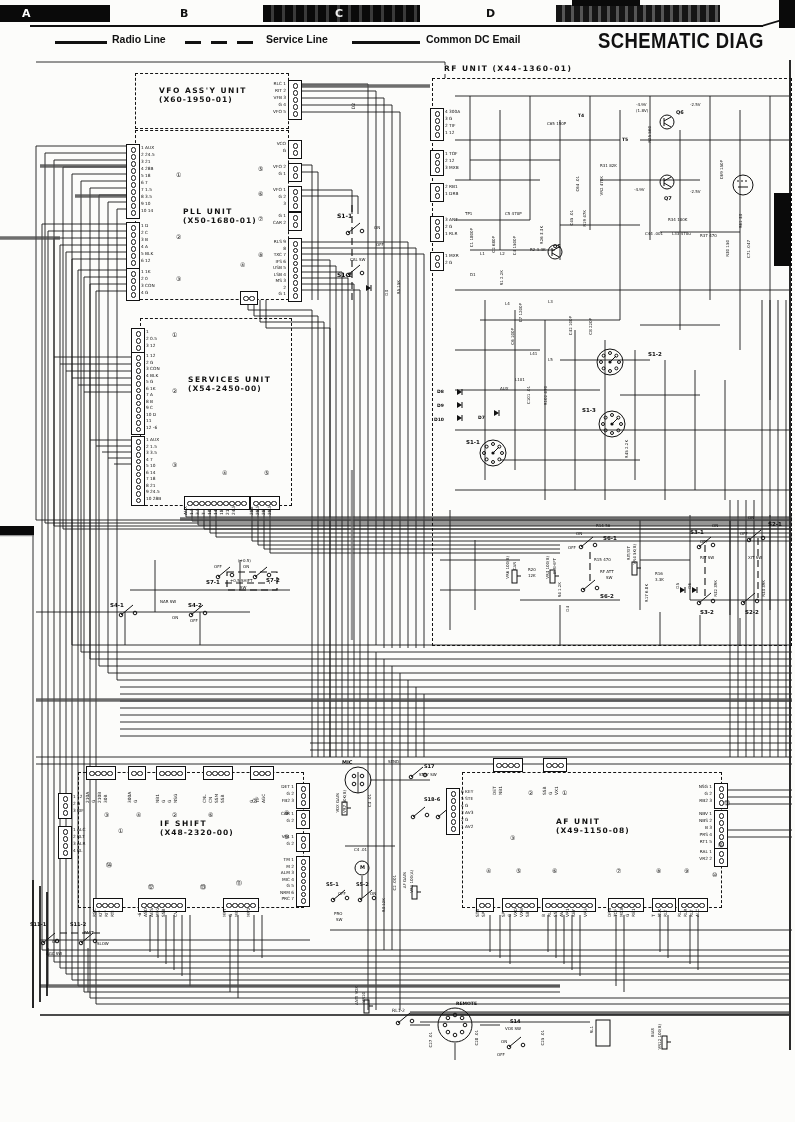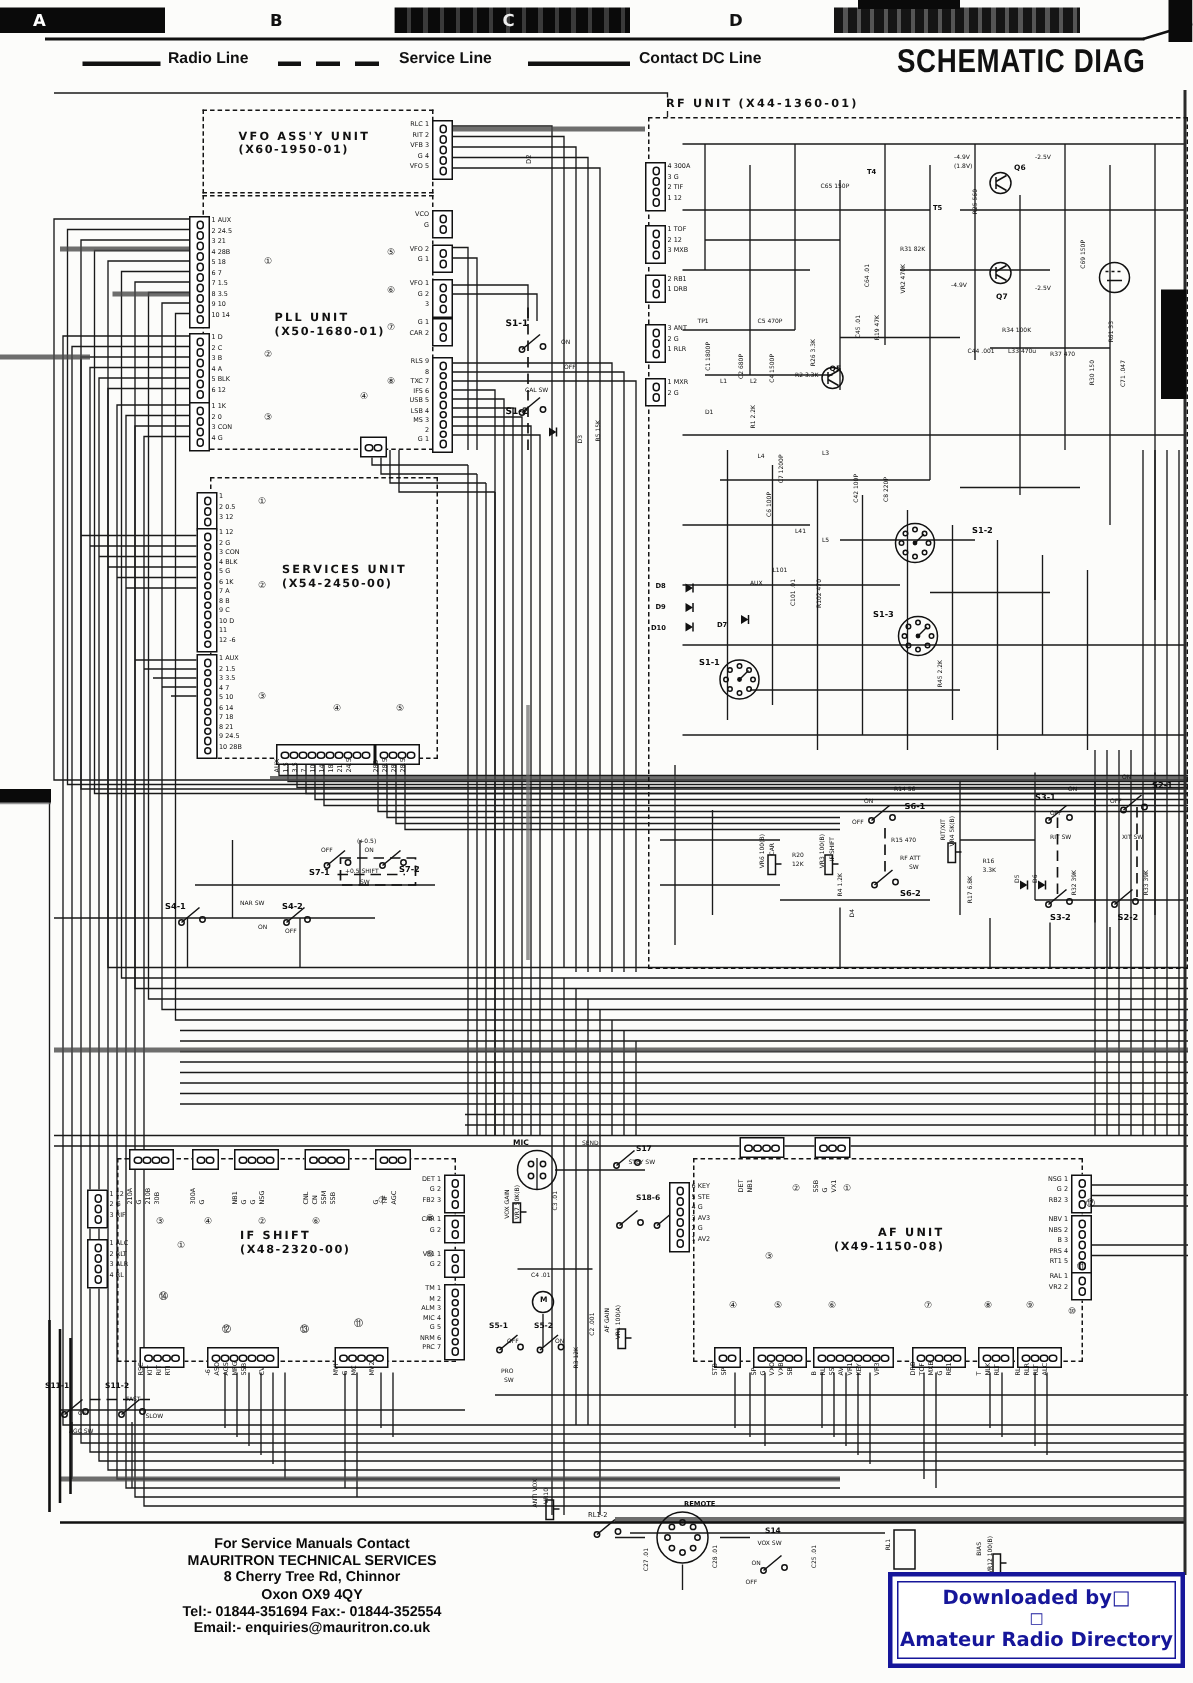--- a/index.html
+++ b/index.html
@@ -68,21 +68,21 @@
   <div class="mark" style="left:0;top:526px;width:34px;height:9px;"></div>
   <div id="top-underline"></div>
   <div id="rightline"></div>
 
   <div id="legend">
     <div class="leg-line" style="left:55px;width:52px;"></div>
     <span class="leg-label" style="left:112px;">Radio Line</span>
     <div class="leg-dash" style="left:185px;width:76px;"></div>
     <span class="leg-label" style="left:266px;">Service Line</span>
     <div class="leg-line" style="left:352px;width:68px;"></div>
-    <span class="leg-label" style="left:426px;">Contact DC Line</span>
+    <span class="leg-label" style="left:426px;">Common DC Email</span>
   </div>
   <div id="title">SCHEMATIC DIAGR</div>
 
   <svg class="wires" width="795" height="1122" viewBox="0 0 795 1122">
     <path class="w-thin" d="M130 146H36V520H792M130 153H45V523H792M130 160H54V526H792M130 167H63V529H792M130 174H72V645H792M130 181H81V652H792M130 188H90V659H792M130 195H99V666H792M130 202H108V673H792M130 209H117V680H792"></path>
     <path class="w-thin" d="M130 224H42V950H790M130 231H48V956H790M130 238H54V962H790M130 245H60V968H790M130 252H66V974H790M130 259H72V980H790M130 270H78V986H560M130 277H84V992H560M130 284H90V998H790M130 291H96V1004H790"></path>
     <path class="w-thin" d="M135 357H54M135 364H60M135 371H66M135 378H72M135 385H78M135 392H84M135 440H90M135 446H96M135 452H102M135 458H108M135 464H114M186 506V517H792M192 506V521H792M198 506V525H792M204 506V529H792M210 506V533H792M216 506V537H792M252 506V541H792M258 506V545H560M264 506V549H560M270 506V553H560"></path>
     <path class="w-thin" d="M300 84H368V645M300 91H376V645M300 98H384V648M300 105H392V648M300 112H400V648M302 242H408V648M302 248H416V648M302 254H424V648M302 260H330V757M302 266H336V757M302 272H342V757M302 278H348V757M302 284H354V757M302 290H360V757M302 190H352V214M302 196H358V214M302 165H312V300M302 172H318V300"></path>
     <path class="w-thin" d="M248 300V310H312M254 300V316H318M260 300V322H324M266 300V328H330M312 310V757M318 316V757M324 322V757M330 328V757"></path>
     <path class="w-thin" d="M120 687H792M120 694H792M120 701H792M120 708H792M120 715H792M120 722H792M120 729H792M120 736H792M310 743H792M310 750H792M36 757H792M36 764H792"></path>
@@ -247,46 +247,33 @@
       <circle cx="462.0710678118655" cy="1032.0710678118655" r="1.8" class="sym"></circle>
       <circle cx="455" cy="1035" r="1.8" class="sym"></circle>
       <circle cx="447.9289321881345" cy="1032.0710678118655" r="1.8" class="sym"></circle>
       <circle cx="445" cy="1025" r="1.8" class="sym"></circle>
       <circle cx="447.9289321881345" cy="1017.9289321881346" r="1.8" class="sym"></circle>
       <circle cx="455" cy="1015" r="1.8" class="sym"></circle>
       <circle cx="462.0710678118655" cy="1017.9289321881345" r="1.8" class="sym"></circle>
       <circle cx="362" cy="868" r="7" class="sym"></circle>
     </svg>
 
-  <div id="footer">
-      <div>For Service Manuals Contact</div>
-      <div>MAURITRON TECHNICAL SERVICES</div>
-      <div>8 Cherry Tree Rd, Chinnor</div>
-      <div>Oxon OX9 4QY</div>
-      <div>Tel:- 01844-351694 Fax:- 01844-352554</div>
-      <div>Email:- enquiries@mauritron.co.uk</div>
-    </div>
 
-  <div id="watermark">
-    <div>Downloaded by□</div>
-    <div style="font-size:10px;">□</div>
-    <div>Amateur Radio Directory</div>
-  </div>
 <div class="unit" style="left: 135px; top: 73px; width: 152px; height: 54px;"></div>
     <div class="unit-label" style="left: 157px; top: 87px;"><span>VFO ASS'Y UNIT</span><span class="code">(X60-1950-01)</span></div>
     <div class="unit" style="left: 135px; top: 130px; width: 152px; height: 168px;"></div>
     <div class="unit-label" style="left: 181px; top: 208px;"><span>PLL UNIT</span><span class="code">(X50-1680-01)</span></div>
     <div class="unit" style="left: 140px; top: 318px; width: 150px; height: 186px;"></div>
     <div class="unit-label" style="left: 186px; top: 376px;"><span>SERVICES UNIT</span><span class="code">(X54-2450-00)</span></div>
     <div class="unit" style="left: 432px; top: 78px; width: 358px; height: 566px;"></div>
     <div class="unit-label" style="left: 442px; top: 65px;"><span>RF UNIT (X44-1360-01)</span></div>
     <div class="unit" style="left: 78px; top: 772px; width: 224px; height: 134px;"></div>
     <div class="unit-label" style="left: 158px; top: 820px;"><span>IF SHIFT</span><span class="code">(X48-2320-00)</span></div>
     <div class="unit" style="left: 462px; top: 772px; width: 258px; height: 134px;"></div>
-    <div class="unit-label" style="left: 554px; top: 818px; text-align: right;"><span>AF UNIT</span><span class="code">(X49-1150-08)</span></div>
+    <div class="unit-label" style="left: 554px; top: 818px;"><span>AF UNIT</span><span class="code">(X49-1150-08)</span></div>
     <div class="strip" style="left: 288px; top: 80px; width: 12px; height: 38px;">
       <div class="pin" style="left: 3.5px; top: 2px;"></div>
       <div class="pin" style="left: 3.5px; top: 9px;"></div>
       <div class="pin" style="left: 3.5px; top: 16px;"></div>
       <div class="pin" style="left: 3.5px; top: 23px;"></div>
       <div class="pin" style="left: 3.5px; top: 30px;"></div>
     </div>
     <div class="plab" style="top: 82px; left: 286px; transform: translateX(-100%);">RLC 1</div>
     <div class="plab" style="top: 89px; left: 286px; transform: translateX(-100%);">RIT 2</div>
     <div class="plab" style="top: 96px; left: 286px; transform: translateX(-100%);">VFB 3</div>

